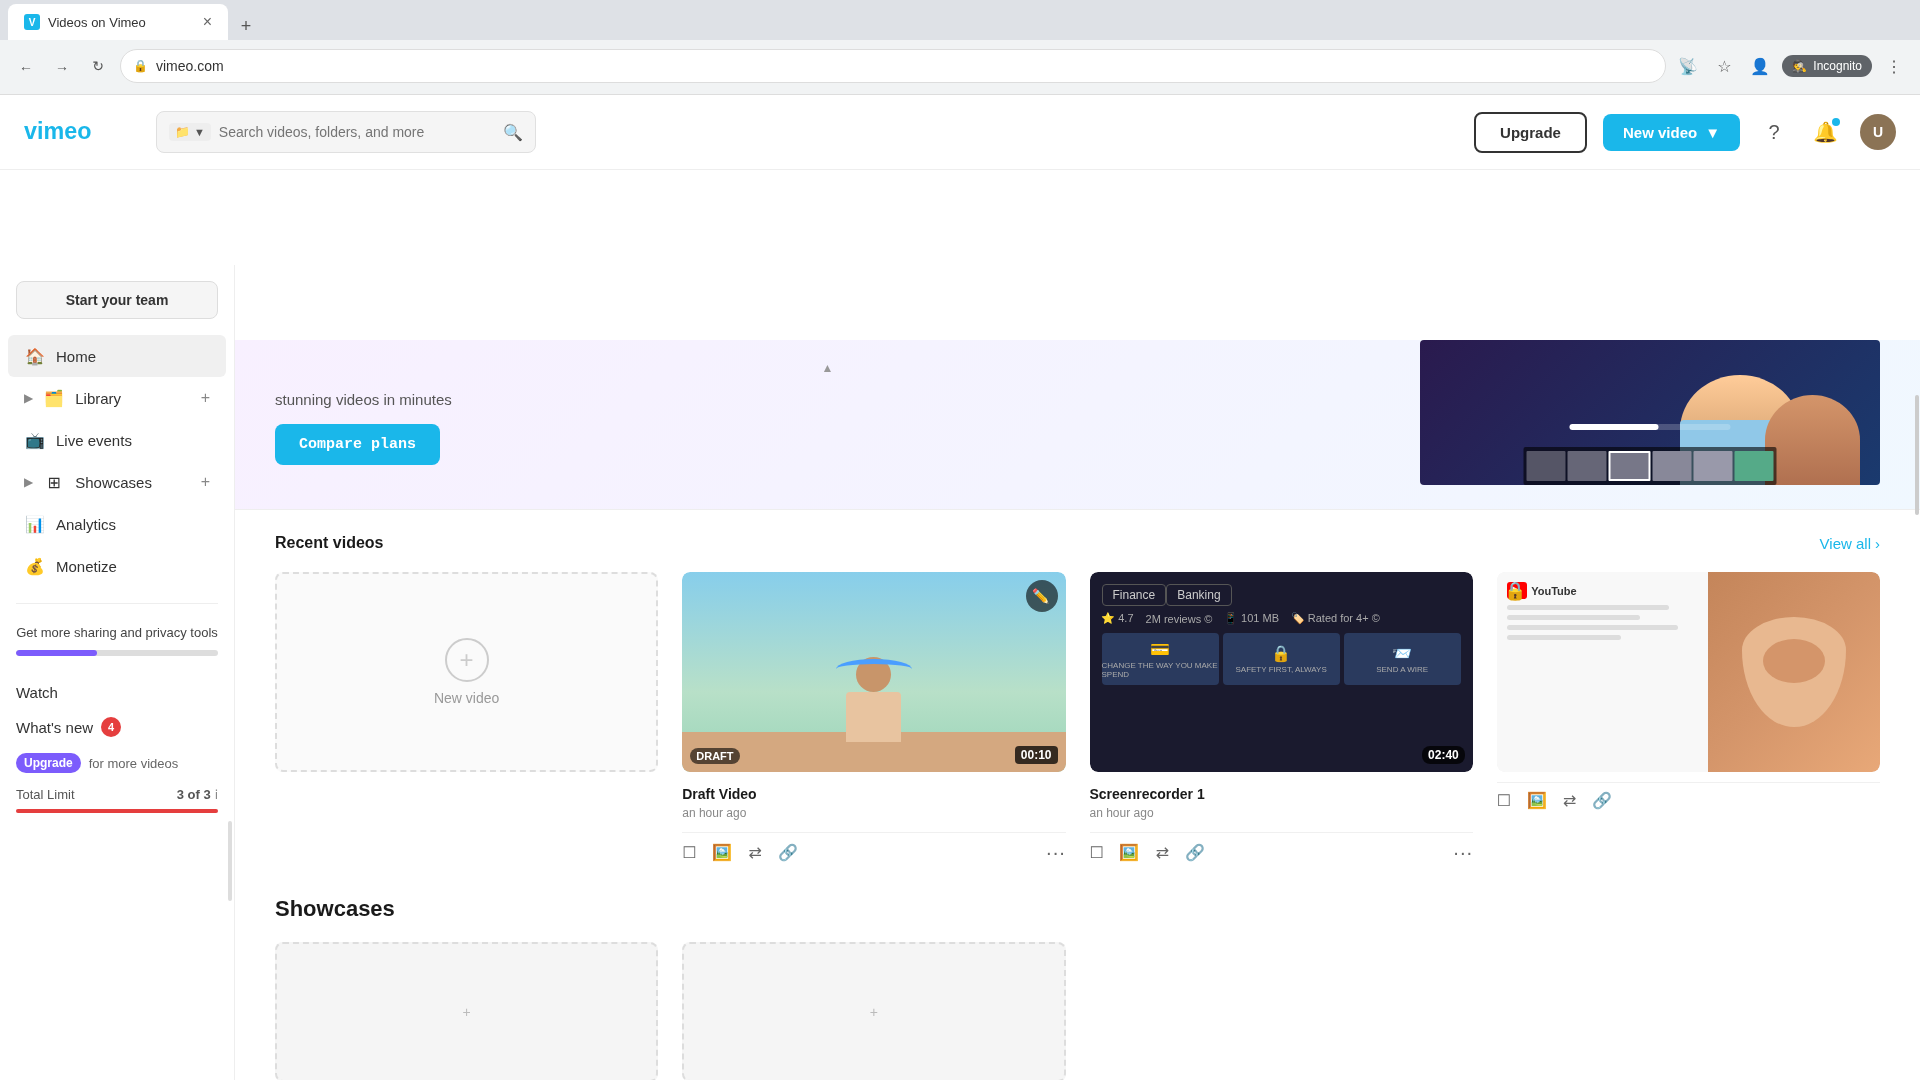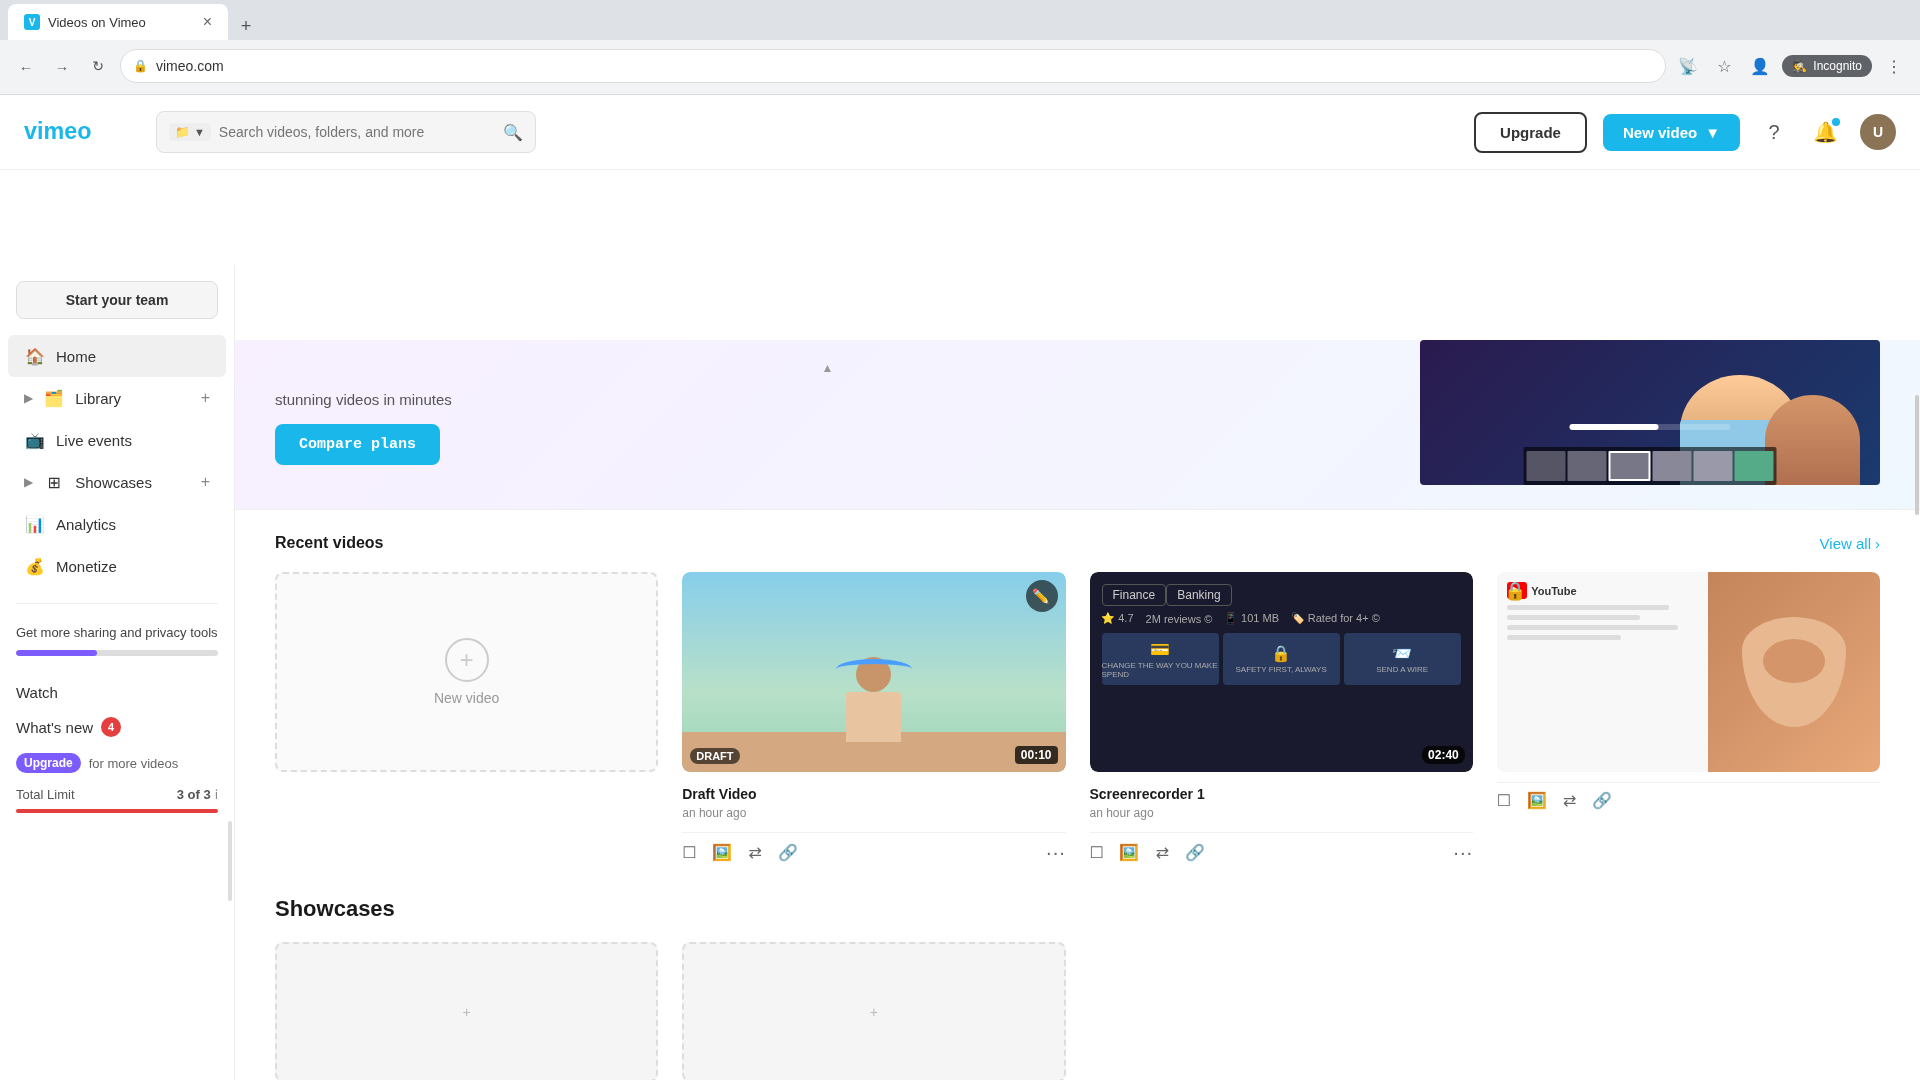--- a/index.html
+++ b/index.html
@@ -31,21 +31,21 @@
     .start-team-btn { width: 100%; padding: 10px; background: #f5f5f5; border: 1px solid #ddd; border-radius: 8px; font-size: 14px; font-weight: 600; color: #333; cursor: pointer; text-align: center; }
     .nav-items { padding: 8px 0; }
     .nav-item { display: flex; align-items: center; gap: 10px; padding: 10px 16px; cursor: pointer; color: #333; font-size: 15px; border-radius: 6px; margin: 0 8px; }
     .nav-item.active { background: #f0f0f0; }
     .nav-icon { width: 22px; height: 22px; display: flex; align-items: center; justify-content: center; font-size: 16px; flex-shrink: 0; }
     .nav-item-label { flex: 1; }
     .nav-item-action { color: #888; font-size: 16px; }
     .nav-expand { color: #888; font-size: 12px; }
     .sidebar-divider { height: 1px; background: #eee; margin: 8px 16px; }
     .sidebar-promo { padding: 12px 16px; }
-    .promo-text { font-size: 13px; color: #444; line-height: 1.4; margin-bottom: 8px; }
+    .promo-text { font-size: 13px; color: #444; line-height: 1.4; margin-bottom: 8px; text-align: center; }
     .sidebar-bottom { padding: 8px 16px; }
     .watch-link { font-size: 15px; color: #333; cursor: pointer; padding: 8px 0; }
     .whats-new { display: flex; align-items: center; gap: 8px; padding: 8px 0; cursor: pointer; font-size: 15px; color: #333; }
     .badge { background: #e53e3e; color: white; border-radius: 50%; width: 20px; height: 20px; display: flex; align-items: center; justify-content: center; font-size: 11px; font-weight: 700; }
     .upgrade-more { display: flex; align-items: center; gap: 8px; margin-top: 8px; }
     .upgrade-pill-small { background: #7c5cfc; color: white; padding: 3px 8px; border-radius: 10px; font-size: 12px; font-weight: 600; }
     .for-more-text { font-size: 13px; color: #666; }
     .limit-bar { width: 100%; height: 4px; background: #eee; border-radius: 2px; margin-top: 6px; }
     .limit-fill { height: 100%; background: #e53e3e; border-radius: 2px; width: 100%; }
 

